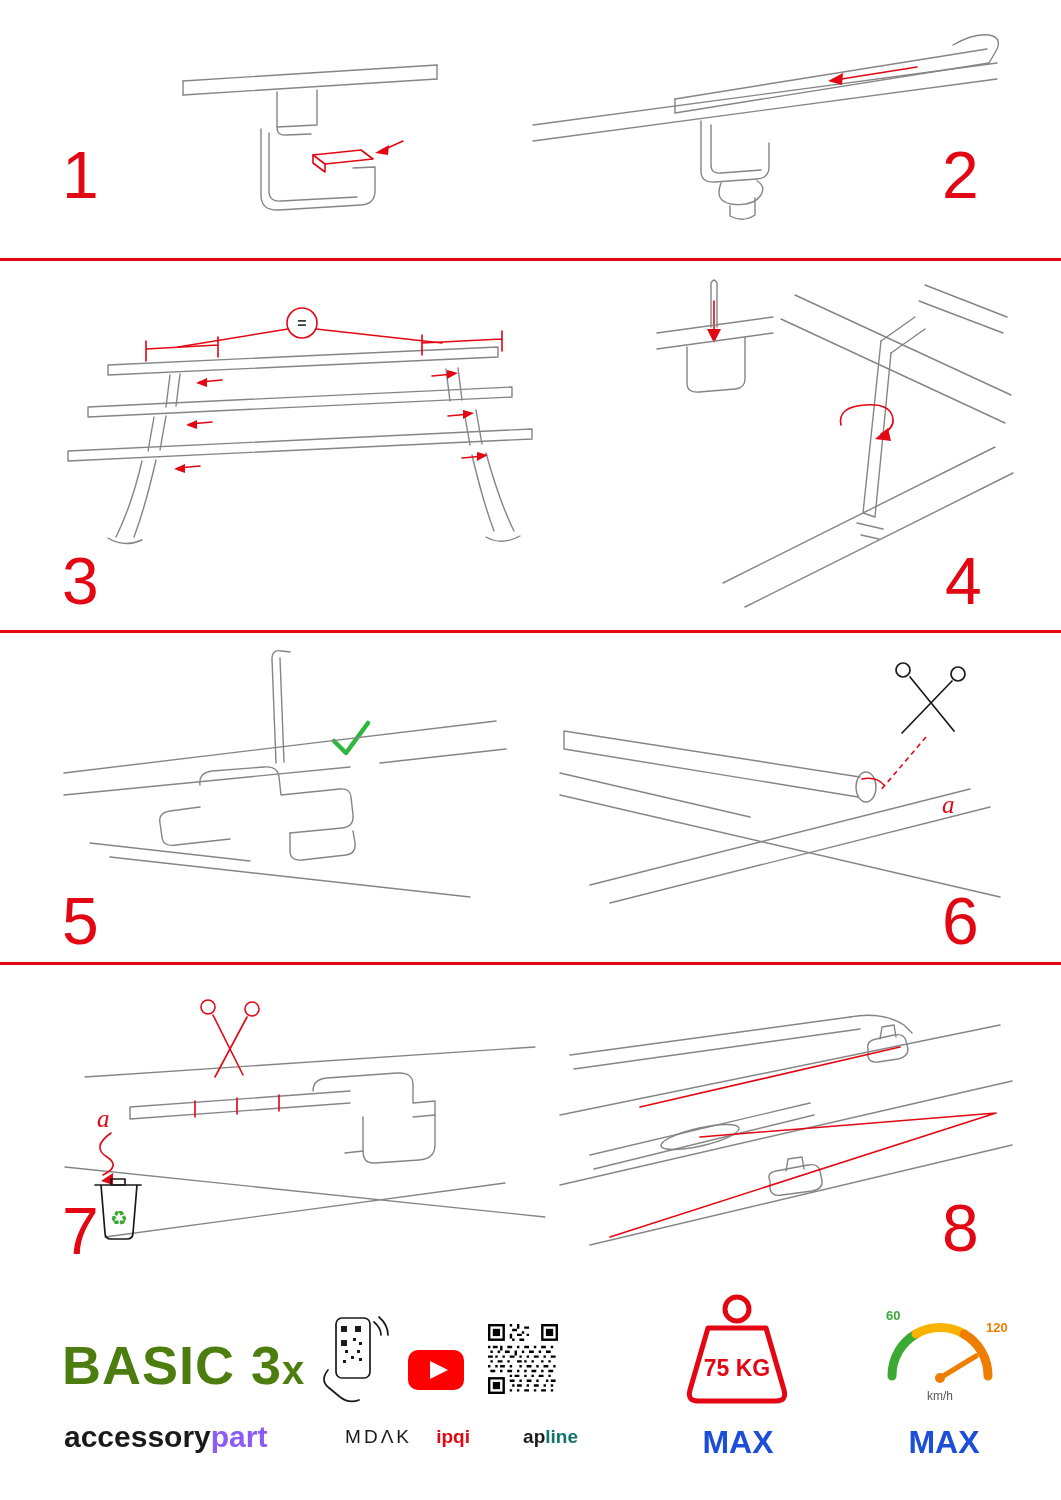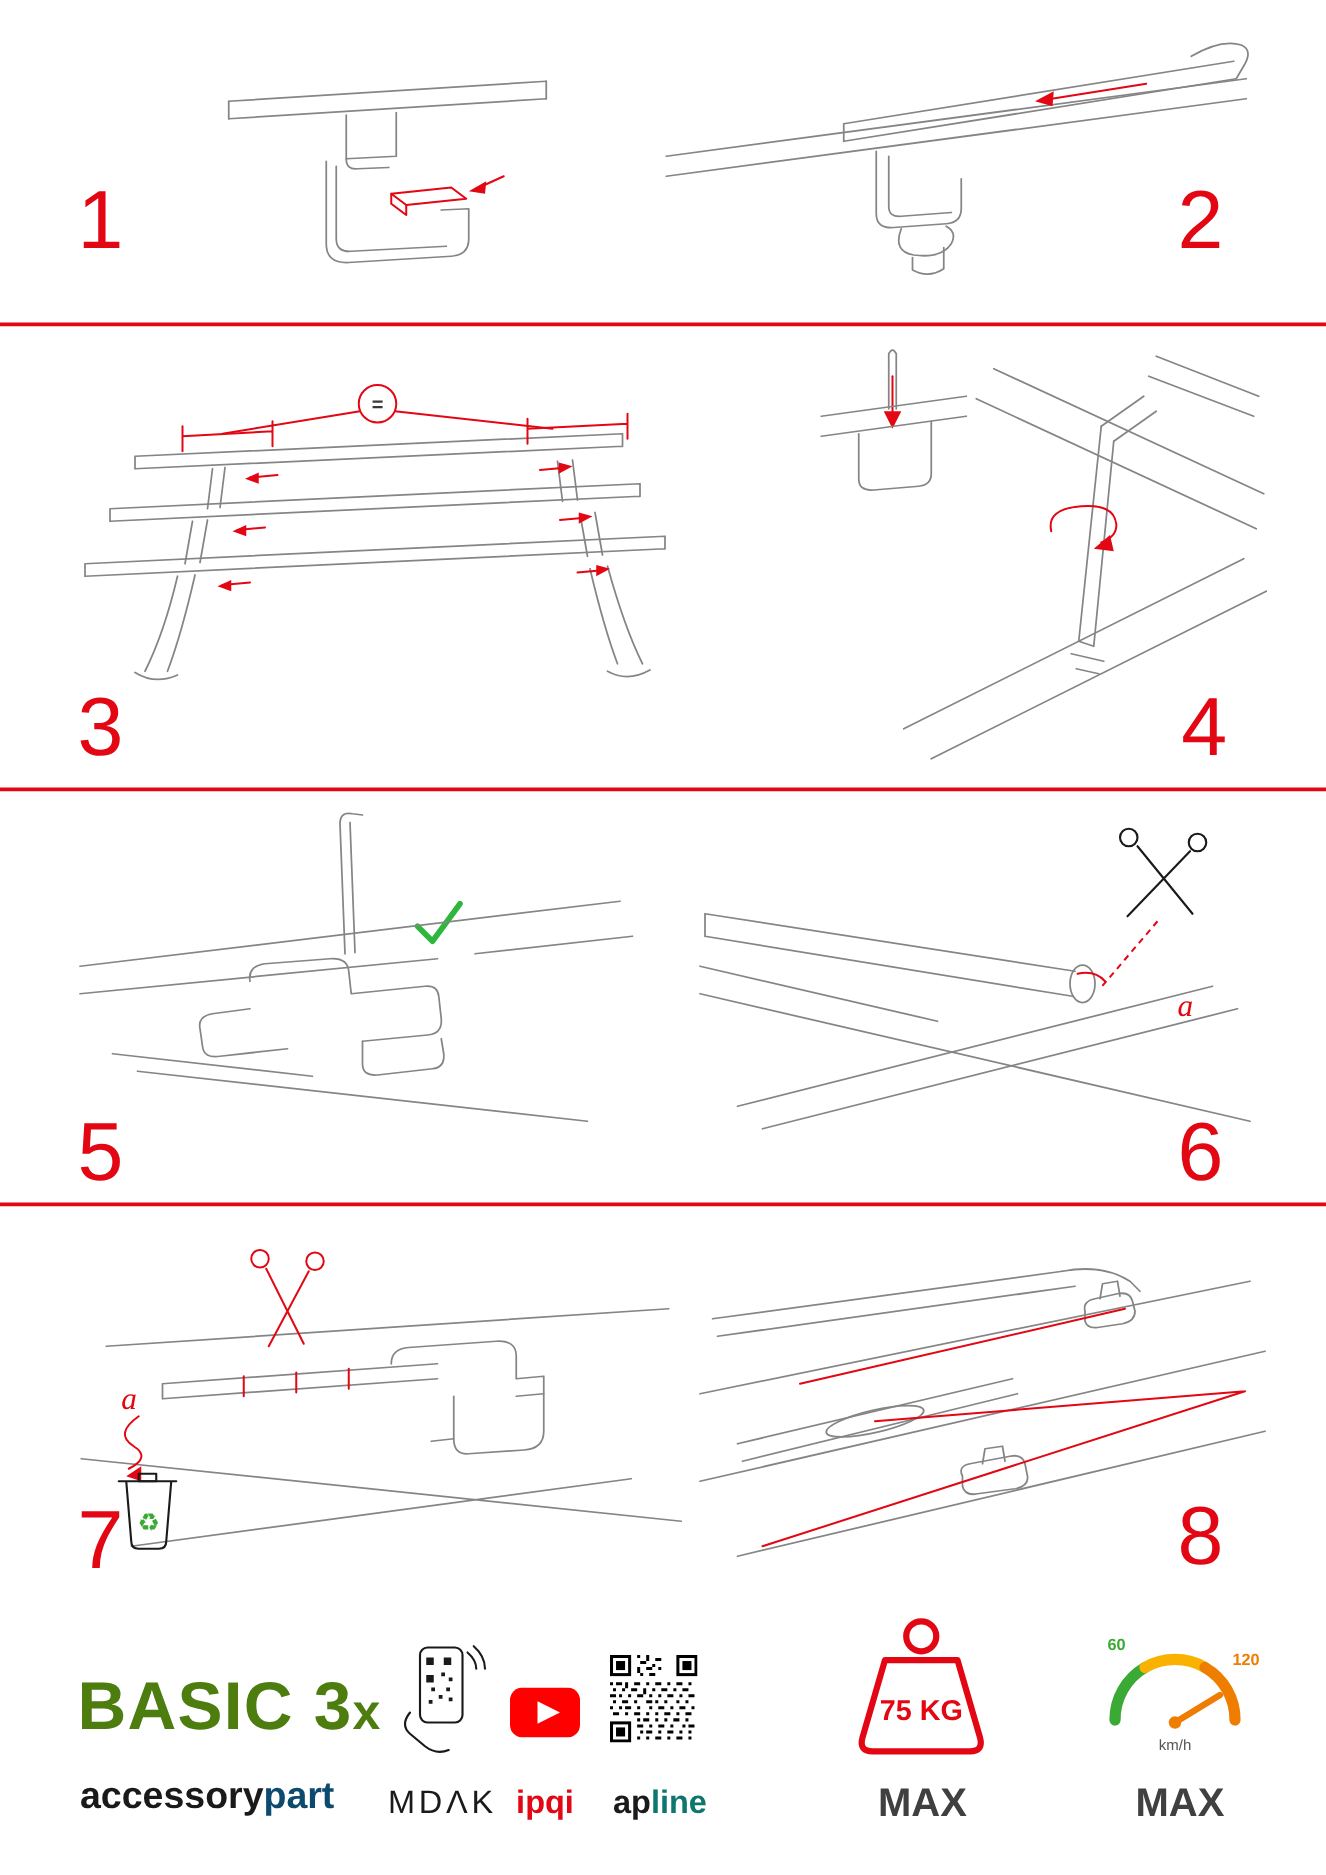--- a/index.html
+++ b/index.html
@@ -24,28 +24,28 @@
   text.w-val { font-family:"Liberation Sans", sans-serif; font-size:23px; font-weight:bold; fill:#e30613; }
   text.sp-g { font-family:"Liberation Sans", sans-serif; font-size:13px; font-weight:bold; fill:#3aaa35; }
   text.sp-o { font-family:"Liberation Sans", sans-serif; font-size:13px; font-weight:bold; fill:#ef7d00; }
   text.sp-u { font-family:"Liberation Sans", sans-serif; font-size:12px; fill:#555; }
 
   
   .brand-title { position:absolute; left:62px; top:1334px; font-weight:bold; color:#4d7c0f;
                  font-size:54px; letter-spacing:1px; }
   .brand-title .x { font-size:40px; }
   .tagline { position:absolute; left:64px; top:1420px; font-size:30px; font-weight:bold; color:#1a1a1a; }
-  .tagline .red { color:#0c4a6e; }
-  .partner-label { position:absolute; font-size:26px; color:#1a1a1a; text-align:center; }
+  .tagline .red { color:#8b5cf6; }
+  .partner-label { position:absolute; font-size:19px; color:#1a1a1a; text-align:right; }
   .partner-label.red { color:#e30613; }
   .mdak { left:296px; top:1426px; width:116px; letter-spacing:3px; }
   .ipqi { left:402px; top:1426px; width:68px;font-weight:bold; }
   .apline { left:478px; top:1426px; width:100px; font-weight:bold; }
   .apline .red { color:#0f766e; }
-  .max-label { position:absolute; font-size:32px; font-weight:bold; color:#404040; text-align:center; }
+  .max-label { position:absolute; font-size:32px; font-weight:bold; color:#1d4ed8; text-align:center; }
   .max-weight { left:672px; top:1424px; width:132px; }
   .max-speed  { left:874px; top:1424px; width:140px; }
 </style>
 </head>
 <body>
 
 <div class="page">
 
   <div class="step-number" style="left:62px; top:142px;">1</div>
   <svg class="illus" style="left:165px; top:55px;" width="280" height="190" viewBox="0 0 280 190">

